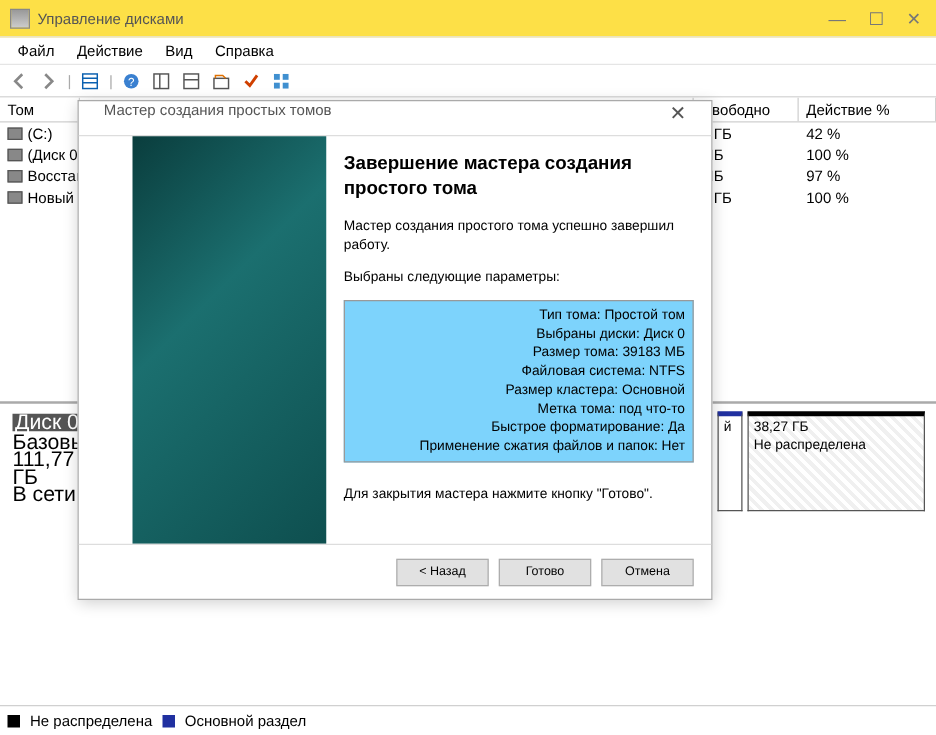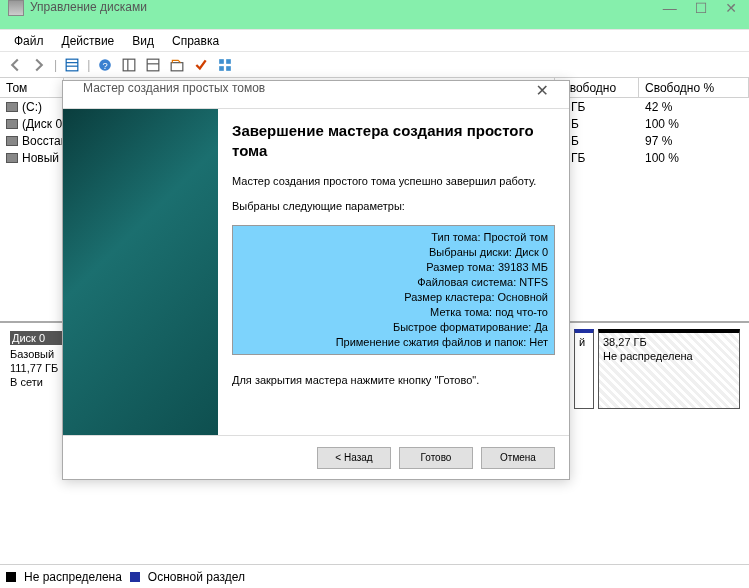--- a/index.html
+++ b/index.html
@@ -1,18 +1,18 @@
 <!DOCTYPE html>
 <html><head>
 <meta charset="utf-8">
 <style>
 * { box-sizing: border-box; margin: 0; padding: 0; font-family: "Segoe UI", Tahoma, sans-serif; }
 body { width: 749px; height: 588px; background: #fff; overflow: hidden; font-size: 12px; position: relative; }
 
-.titlebar { height: 30px; display: flex; align-items: flex-start; padding: 0 8px; background: #86efac; border-bottom: 1px solid #e5e5e5; }
+.titlebar { height: 30px; display: flex; align-items: center; padding: 0 8px; background: #fde047; border-bottom: 1px solid #e5e5e5; }
 .titlebar .app-icon { width: 16px; height: 16px; background: linear-gradient(#999,#ccc); margin-right: 6px; border: 1px solid #888; }
 .titlebar .title { color: #555; flex: 1; }
 .titlebar .winbtns { display: flex; gap: 18px; margin-right: 4px; }
 .titlebar .winbtns span { color: #777; font-size: 14px; cursor: default; }
 
 .menubar { height: 22px; display: flex; align-items: center; padding: 0 6px; border-bottom: 1px solid #e5e5e5; gap: 2px; }
 .menubar div { padding: 2px 8px; }
 
 .toolbar { height: 26px; display: flex; align-items: center; padding: 2px 4px; gap: 2px; border-bottom: 1px solid #d0d0d0; }
 .toolbar .btn { width: 22px; height: 22px; display: flex; align-items: center; justify-content: center; border: 1px solid transparent; }
@@ -21,37 +21,37 @@
 
 .table-area { height: 245px; border-bottom: 2px solid #aaa; overflow: hidden; }
 .table-head { display: flex; background: #fff; height: 20px; border-bottom: 1px solid #d0d0d0; }
 .table-head .th { border-right: 1px solid #d0d0d0; padding: 2px 6px; display: flex; align-items: center; white-space: nowrap; overflow: hidden; }
 .table-body .tr { display: flex; height: 17px; align-items: center; }
 .table-body .td { padding: 0 6px; white-space: nowrap; overflow: hidden; display: flex; align-items: center; }
 .vol-icon { width: 12px; height: 10px; background: #888; margin-right: 4px; border: 1px solid #555; display: inline-block; flex-shrink: 0; }
 
 .disk-area { padding: 6px 8px; height: 110px; }
 .disk-row { display: flex; gap: 4px; height: 80px; }
-.disk-info { width: 68px; padding: 2px 2px; font-size: 11px; line-height: 14px; }
+.disk-info { width: 68px; padding: 2px 2px; font-size: 17px; line-height: 14px; }
 .disk-info .blk { background: #555; color: #fff; height: 14px; display: flex; align-items: center; padding-left: 2px; margin-bottom: 2px; }
 .part { border: 1px solid #555; padding: 2px 4px; font-size: 11px; line-height: 14px; position: relative; }
 .part.alloc { border-top: 4px solid #2030a0; }
 .part.unalloc { border-top: 4px solid #000; background: repeating-linear-gradient(45deg,#f0f0f0,#f0f0f0 3px,#fff 3px,#fff 6px); }
 .part-invis { visibility: hidden; }
 
 .legend { position: absolute; bottom: 0; left: 0; right: 0; height: 24px; border-top: 1px solid #d0d0d0; display: flex; align-items: center; gap: 8px; padding: 0 6px; }
 .legend .sw { width: 10px; height: 10px; display: inline-block; }
 .legend .sw.b { background: #000; }
 .legend .sw.p { background: #2030a0; }
 
 
 .dialog { position: absolute; left: 62px; top: 80px; width: 508px; height: 400px; background: #fff; border: 1px solid #aaa; box-shadow: 0 2px 12px rgba(0,0,0,0.2); display: flex; flex-direction: column; }
 .dlg-title { height: 28px; display: flex; align-items: flex-start; padding: 0 20px; color: #555; border-bottom: 1px solid #ddd; }
 .dlg-title .close { margin-left: auto; font-size: 16px; color: #555; }
-.dlg-body { flex: 1; display: flex; }
+.dlg-body { flex: 1; display: flex; padding-left: 43px; }
 .dlg-side { width: 155px; background: linear-gradient(135deg,#0a3d3d,#1b6f6f 40%,#0e4f4f); }
 .dlg-main { flex: 1; padding: 12px 14px; display: flex; flex-direction: column; }
 .dlg-main h2 { font-size: 15px; font-weight: bold; margin-bottom: 14px; line-height: 1.3; }
 .dlg-main p { font-size: 11px; margin-bottom: 10px; line-height: 1.4; }
 .param-box { border: 1px solid #999; background: #7dd3fc; padding: 4px 6px; font-size: 11px; line-height: 15px; height: 130px; overflow: hidden; text-align: right; }
 .dlg-foot { height: 44px; display: flex; align-items: center; justify-content: flex-end; gap: 8px; padding: 0 14px; border-top: 1px solid #ddd; }
 .dlg-foot button { width: 74px; height: 22px; background: #e1e1e1; border: 1px solid #adadad; font-size: 10px; }
 .col-tom { width: 64px; }
 .col-free { width: 84px; }
 .col-sp { flex: 1; }
@@ -133,21 +133,21 @@
         <rect x="7" y="7" width="4" height="4" fill="#4090d0"></rect>
       </svg>
     </div>
 </div>
 
 <div class="table-area">
   <div class="table-head">
     <div class="th col-tom">Том</div>
     <div class="th col-sp"></div>
     <div class="th col-free">Свободно</div>
-    <div class="th" style="width:110px">Свободно %</div>
+    <div class="th" style="width:110px">Действие %</div>
   </div>
   <div class="table-body" id="tbody">
       <div class="tr">
         <div class="td col-tom"><span class="vol-icon"></span>(C:)</div>
         <div class="td col-sp"></div>
         <div class="td col-free">6 ГБ</div>
         <div class="td" style="width:110px">42 %</div>
       </div>
       <div class="tr">
         <div class="td col-tom"><span class="vol-icon"></span>(Диск 0</div>

